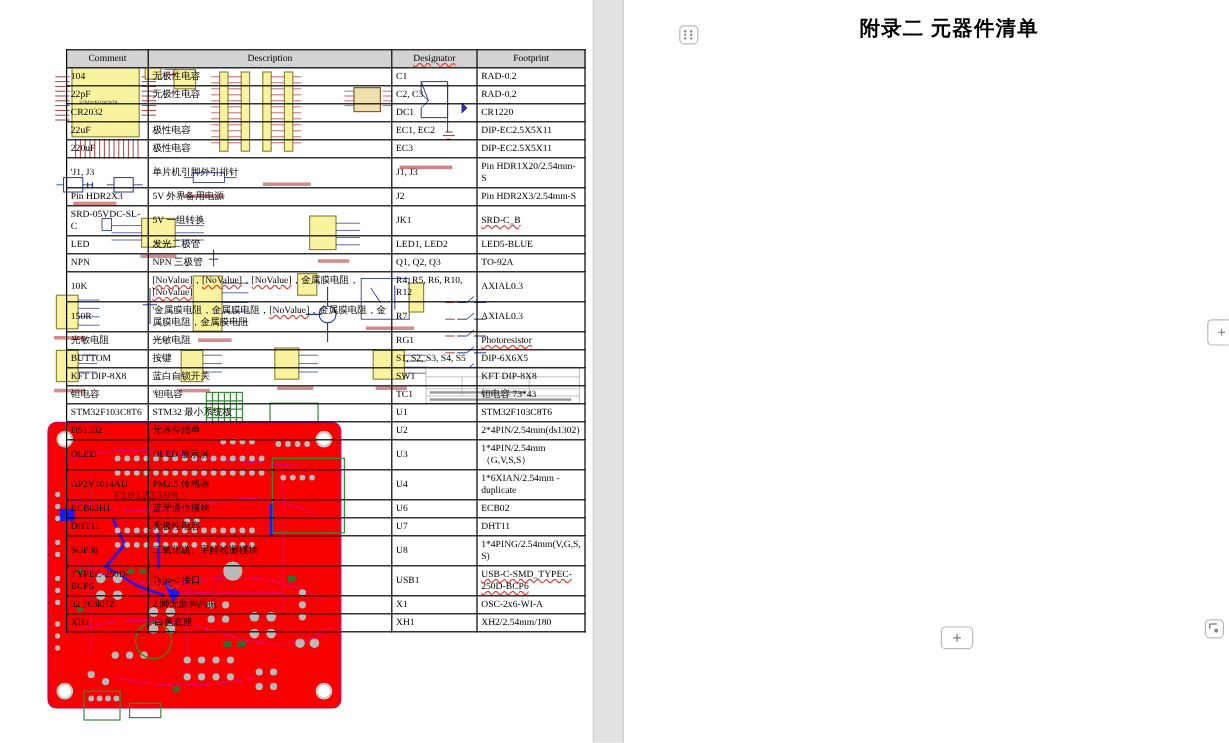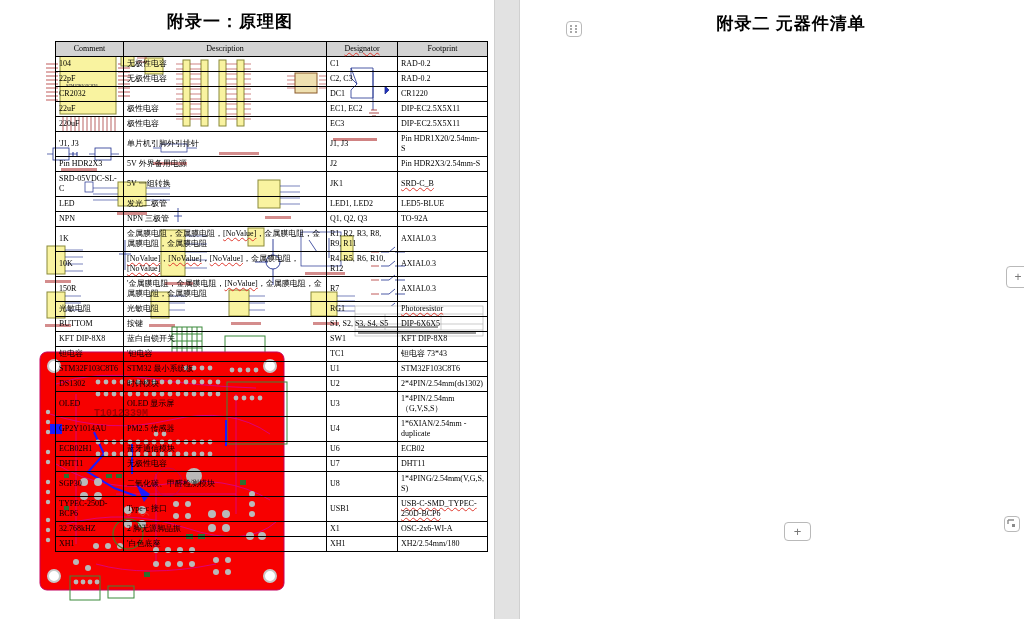--- a/index.html
+++ b/index.html
@@ -34,21 +34,20 @@
   .dotgrid i{width:2px;height:2px;background:#8a8a8a;border-radius:50%;}
   
   #schematic-box{position:absolute;left:33px;top:40px;width:458px;height:302px;}
   #pcb-box{position:absolute;left:36px;top:324px;width:254px;height:280px;font-weight:bold;}
   svg{display:block;}
 </style>
 </head>
 <body>
 
 <div class="page" id="left-page">
-  <div class="doc-title" id="title1">附录一：原理图</div>
 
   <div id="schematic-box">
     <svg width="458" height="302" viewBox="0 0 458 302" xmlns="http://www.w3.org/2000/svg">
       <g stroke="#9b2020" stroke-width="0.7" fill="none">
         <g transform="translate(30,2)">
           <path d="M0 0v14M4 0v14M8 0v14M12 0v14M16 0v14M20 0v14M24 0v14M28 0v14M32 0v14M36 0v14M40 0v14M44 0v14M48 0v14M52 0v14"></path>
         </g>
         <g transform="translate(30,76)">
           <path d="M0 0v16M4 0v16M8 0v16M12 0v16M16 0v16M20 0v16M24 0v16M28 0v16M32 0v16M36 0v16M40 0v16M44 0v16M48 0v16M52 0v16"></path>
         </g>
@@ -493,26 +492,20 @@
           <td>LED1, LED2</td>
           <td>LED5-BLUE</td>
         </tr>
         <tr>
           <td>NPN</td>
           <td>NPN 三极管</td>
           <td>Q1, Q2, Q3</td>
           <td>TO-92A</td>
         </tr>
         <tr>
-          <td>1K</td>
-          <td>金属膜电阻，金属膜电阻，<span class="spell">[NoValue]</span>，金属膜电阻，金属膜电阻，金属膜电阻</td>
-          <td>R1, R2, R3, R8, R9, R11</td>
-          <td>AXIAL0.3</td>
-        </tr>
-        <tr>
           <td>10K</td>
           <td><span class="spell">[NoValue]</span>，<span class="spell">[NoValue]</span>，<span class="spell">[NoValue]</span>，金属膜电阻，<span class="spell">[NoValue]</span></td>
           <td>R4, R5, R6, R10, R12</td>
           <td>AXIAL0.3</td>
         </tr>
         <tr>
           <td>150R</td>
           <td>'金属膜电阻，金属膜电阻，<span class="spell">[NoValue]</span>，金属膜电阻，金属膜电阻，金属膜电阻</td>
           <td>R7</td>
           <td>AXIAL0.3</td>
@@ -542,21 +535,21 @@
           <td>钽电容 73*43</td>
         </tr>
         <tr>
           <td>STM32F103C8T6</td>
           <td>STM32 最小系统板</td>
           <td>U1</td>
           <td>STM32F103C8T6</td>
         </tr>
         <tr>
           <td>DS1302</td>
-          <td>时钟模块</td>
+          <td>元器件清单</td>
           <td>U2</td>
           <td>2*4PIN/2.54mm(ds1302)</td>
         </tr>
         <tr>
           <td>OLED</td>
           <td>OLED 显示屏</td>
           <td>U3</td>
           <td>1*4PIN/2.54mm（G,V,S,S）</td>
         </tr>
         <tr>

